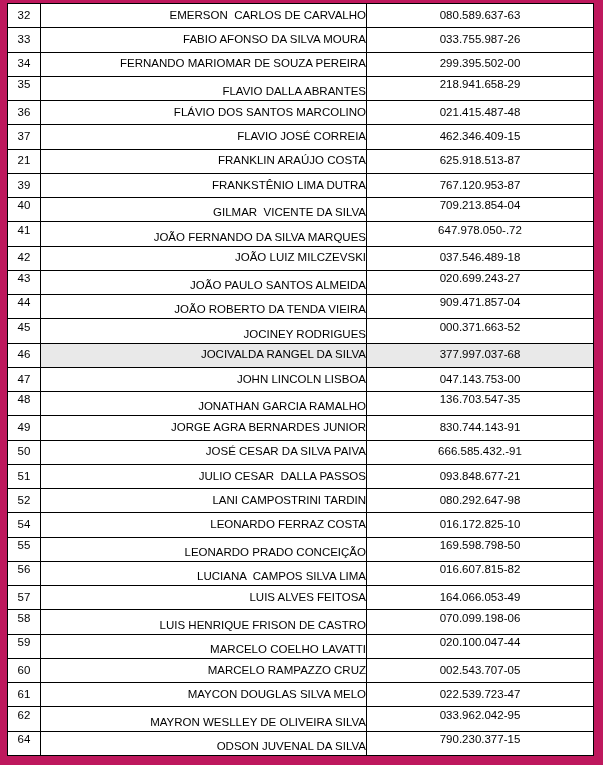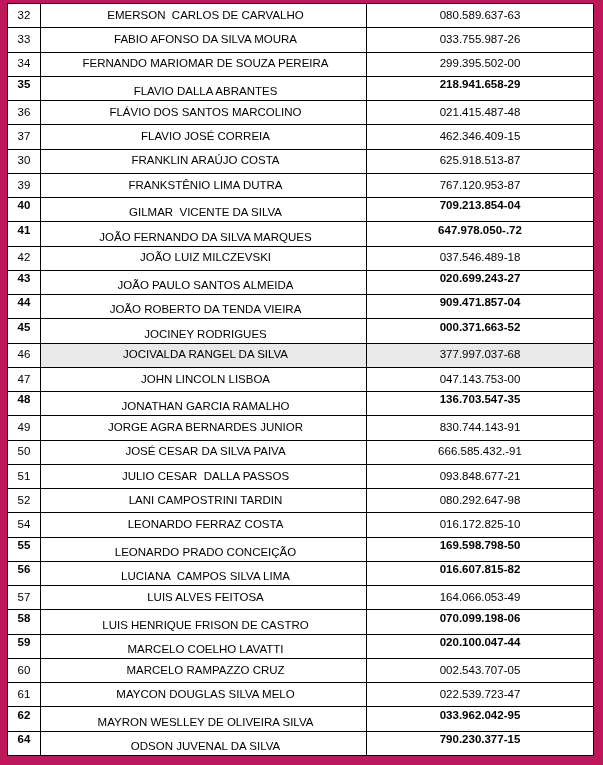--- a/index.html
+++ b/index.html
@@ -24,30 +24,30 @@
   }
   table.roster td {
     border: 1.5px solid var(--border-color, #000);
     font-size: 11.5px;
     line-height: 1;
     vertical-align: middle;
     overflow: hidden;
     background: #fff;
   }
   td.num  { text-align: center; }
-  td.name { text-align: center; padding-left: 4px; }
+  td.name { text-align: right; padding-left: 4px; }
   td.cpf  { text-align: center; }
   td span {
     position: relative;
     display: inline-block;
     white-space: pre; 
   }
   
   tr.offset td.num span,
-  tr.offset td.cpf span { top: -3.5px; font-weight: bold; }
+  tr.offset td.cpf span { top: -3.5px; }
   tr.offset td.name span { top: 3.5px; }
   
   tr.highlighted td.name,
   tr.highlighted td.cpf { background: var(--highlight-color, #e9e9e9); text-decoration: underline; }
 </style>
 </head>
 <body>
 
 <div class="page">
   <table class="roster">
@@ -81,21 +81,21 @@
     <td class="num"><span>36</span></td>
     <td class="name"><span>FLÁVIO DOS SANTOS MARCOLINO</span></td>
     <td class="cpf"><span>021.415.487-48</span></td>
   </tr>
         <tr>
     <td class="num"><span>37</span></td>
     <td class="name"><span>FLAVIO JOSÉ CORREIA</span></td>
     <td class="cpf"><span>462.346.409-15</span></td>
   </tr>
         <tr>
-    <td class="num"><span>30</span></td>
+    <td class="num"><span>21</span></td>
     <td class="name"><span>FRANKLIN ARAÚJO COSTA</span></td>
     <td class="cpf"><span>625.918.513-87</span></td>
   </tr>
         <tr>
     <td class="num"><span>39</span></td>
     <td class="name"><span>FRANKSTÊNIO LIMA DUTRA</span></td>
     <td class="cpf"><span>767.120.953-87</span></td>
   </tr>
         <tr class="offset">
     <td class="num"><span>40</span></td>

